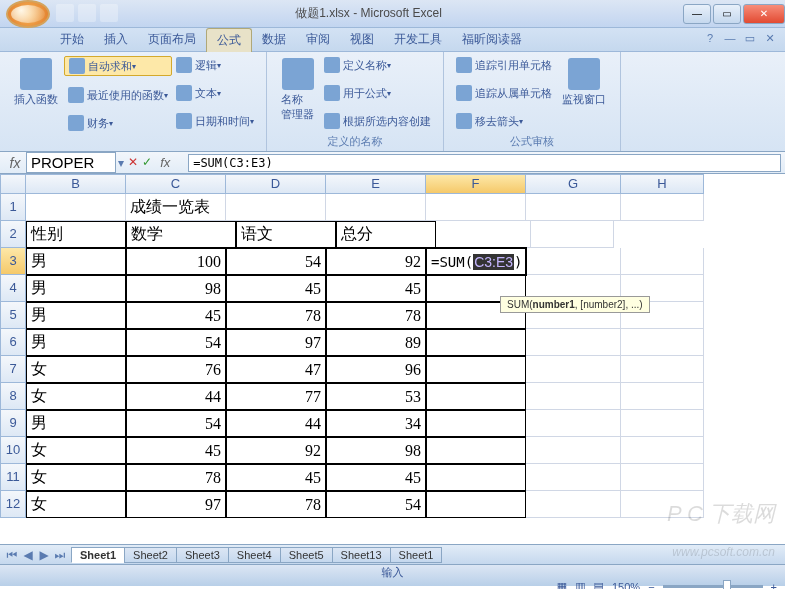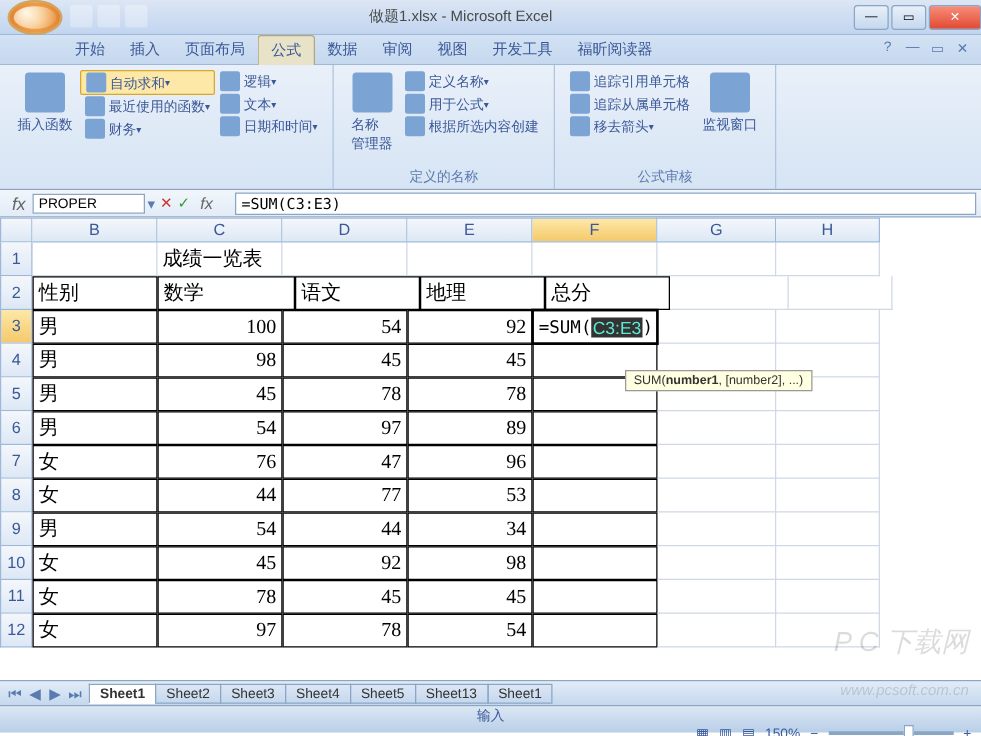--- a/index.html
+++ b/index.html
@@ -13,30 +13,30 @@
 .office-btn:after { content: ""; position: absolute; inset: 3px; border-radius: 50%; background: radial-gradient(circle at 30% 30%, #fff8e8, transparent); }
 .menubar { height: 24px; background: linear-gradient(#d3e2f4, #c5d8ee); display: flex; align-items: center; padding-left: 50px; border-bottom: 1px solid #9db8d9; }
 .menu-item { padding: 3px 10px; color: #3b5998; cursor: pointer; }
 .menu-item.active { background: #e8e2c8; border: 1px solid #b0a878; border-bottom: none; border-radius: 3px 3px 0 0; }
 .mini-controls { margin-left: auto; display: flex; margin-right: 6px; }
 .mini-btn { width: 18px; height: 16px; margin-left: 2px; color: #5a7bb0; font-size: 11px; text-align: center; }
 .ribbon { height: 100px; background: linear-gradient(#e9f0f9, #d6e4f4); display: flex; border-bottom: 1px solid #8aa6c4; }
 .ribbon-group { border-right: 1px solid #b0c4de; padding: 4px 8px 2px; display: flex; flex-direction: column; }
 .ribbon-group-title { text-align: center; color: #5a7bb0; font-size: 11px; margin-top: auto; padding-top: 2px; }
 .rg-content { display: flex; flex: 1; }
-.rg-col { display: flex; flex-direction: column; justify-content: flex-start; gap: 0; }
+.rg-col { display: flex; flex-direction: column; justify-content: flex-start; gap: 10px; }
 .rg-item { display: flex; align-items: center; padding: 1px 4px; color: #3b5998; white-space: nowrap; font-size: 11px; }
 .rg-item.highlighted { background: #fde8a8; border: 1px solid #d4a92c; border-radius: 2px; }
 .rg-big { display: flex; flex-direction: column; align-items: center; padding: 2px 6px; color: #3b5998; font-size: 11px; }
 .rg-icon { width: 16px; height: 16px; background: #7ba4d4; margin-right: 3px; border-radius: 2px; }
 .rg-icon-big { width: 32px; height: 32px; background: #7ba4d4; margin-bottom: 2px; border-radius: 3px; }
 .qat { position: absolute; top: 4px; left: 56px; display: flex; gap: 4px; }
 .qat-btn { width: 18px; height: 18px; background: rgba(255,255,255,0.3); border-radius: 2px; }
 .namebox-row { height: 22px; background: linear-gradient(#f2f6fb, #e2ecf7); display: flex; align-items: center; border-bottom: 1px solid #8aa6c4; padding: 0 4px; }
-.namebox { width: 90px; background: #fff; border: 1px solid #8aa6c4; padding: 1px 4px; font-size: 11px; }
+.namebox { width: 90px; background: #fff; border: 1px solid #8aa6c4; padding: 1px 4px; font-size: 15px; }
 .fx-label { width: 20px; font-style: italic; color: #666; margin: 0 4px; font-size: 13px; }
 .fx-btns { display: flex; gap: 4px; margin: 0 4px; }
 .formula-bar { flex: 1; background: #fff; border: 1px solid #8aa6c4; padding: 1px 4px; font-size: 12px; font-family: Consolas, monospace; }
 .sheet-area { position: relative; height: 370px; overflow: hidden; }
 .col-headers { display: flex; height: 20px; }
 .corner { width: 26px; background: linear-gradient(#f4f7fb, #dde8f5); border: 1px solid #9db8d9; }
 .col-h { background: linear-gradient(#f4f7fb, #dde8f5); border: 1px solid #9db8d9; border-left: none; text-align: center; color: #3b5998; font-size: 13px; line-height: 18px; }
 .col-h.active { background: linear-gradient(#fde8a8, #f5c96a); }
 .row { display: flex; height: 27px; }
 .row-h { width: 26px; background: linear-gradient(#f4f7fb, #dde8f5); border: 1px solid #9db8d9; border-top: none; text-align: center; color: #3b5998; line-height: 26px; font-size: 13px; }
@@ -50,21 +50,21 @@
 .tabs-bar { height: 20px; background: linear-gradient(#e2ecf7, #c5d8ee); display: flex; align-items: center; border-top: 1px solid #8aa6c4; }
 .tab-nav { display: flex; padding: 0 4px; }
 .tab-nav-btn { width: 16px; text-align: center; color: #5a7bb0; }
 .sheet-tab { background: #fff; border: 1px solid #8aa6c4; padding: 1px 8px; font-size: 11px; color: #333; margin-left: -1px; }
 .sheet-tab.active { background: #fff; font-weight: bold; border-bottom: 1px solid #fff; }
 .sheet-tab.inactive { background: linear-gradient(#dce6f4, #c5d8ee); }
 .statusbar { height: 22px; background: linear-gradient(#dce6f4, #b8cfe8); display: flex; align-items: center; padding: 0 8px; color: #3b5998; font-size: 11px; border-top: 1px solid #8aa6c4; flex-direction: column; }
 .status-right { margin-left: auto; display: flex; align-items: center; gap: 8px; }
 .zoom-slider { width: 100px; height: 3px; background: #8aa6c4; position: relative; }
 .zoom-thumb { width: 8px; height: 12px; background: #fff; border: 1px solid #8aa6c4; position: absolute; left: 60%; top: -5px; }
-.formula-highlight { background: #333; color: #5eead4; padding: 0 1px; }
+.formula-highlight { background: #333; color: #c4b5fd; padding: 0 1px; }
 .watermark { position: absolute; bottom: 30px; right: 10px; font-size: 22px; color: rgba(0, 0, 0, 0.14); font-style: italic; font-family: serif; pointer-events: none; z-index: 30; }
 .watermark small { font-size: 12px; display: block; text-align: right; margin-top: 16px; }
 </style>
 </head>
 <body>
 
 <div class="titlebar">
   <div style="display:flex;align-items:center;">
     <div class="office-btn"></div>
     <div class="qat">
@@ -173,21 +173,20 @@
         <div class="cell" style="width: 100px;"></div>
         <div class="cell" style="width: 100px;"></div>
         <div class="cell" style="width: 95px;"></div>
         <div class="cell" style="width: 83px;"></div>
       </div>
       <div class="row">
         <div class="row-h">2</div>
         <div class="cell bordered-tbl" style="width: 100px;">性别</div>
         <div class="cell bordered-tbl" style="width: 110px;">数学</div>
         <div class="cell bordered-tbl" style="width: 100px;">语文</div>
-        <div class="cell bordered-tbl" style="width: 100px;">地理</div>
         <div class="cell bordered-tbl" style="width: 100px;">总分</div>
         <div class="cell" style="width: 95px;"></div>
         <div class="cell" style="width: 83px;"></div>
       </div>
       <div class="row">
         <div class="row-h active">3</div>
         <div class="cell bordered-tbl" style="width: 100px;">男</div>
         <div class="cell bordered-tbl num marching" style="width: 100px;">100</div>
         <div class="cell bordered-tbl num marching" style="width: 100px;">54</div>
         <div class="cell bordered-tbl num marching" style="width: 100px;">92</div>

